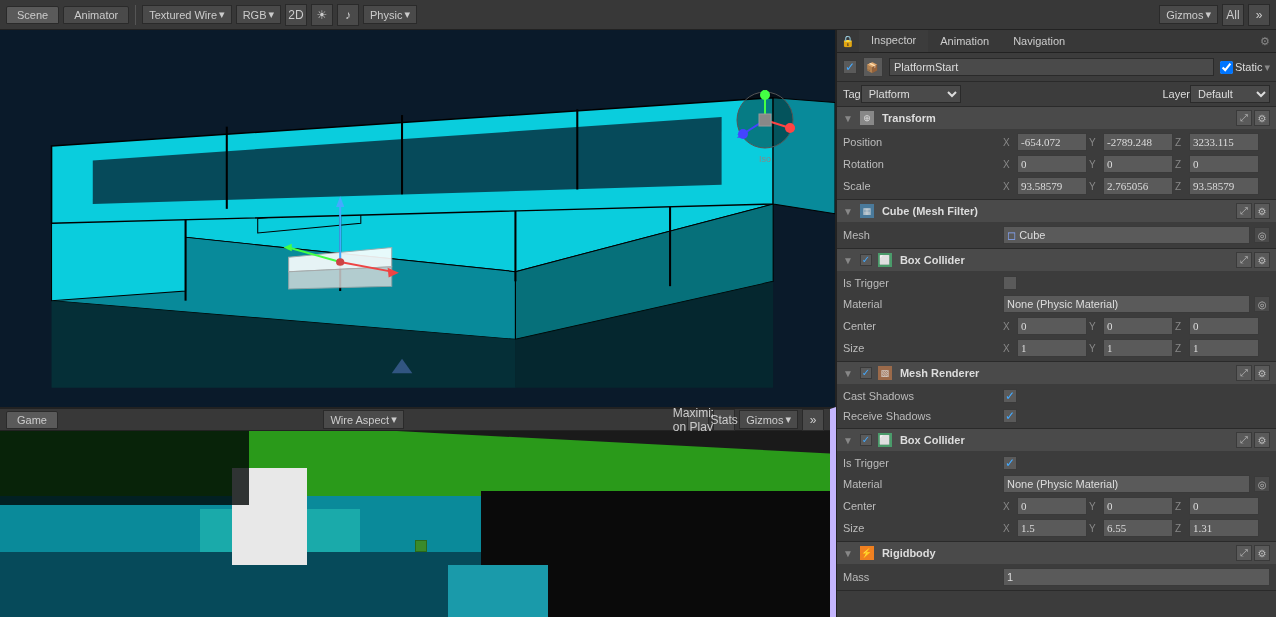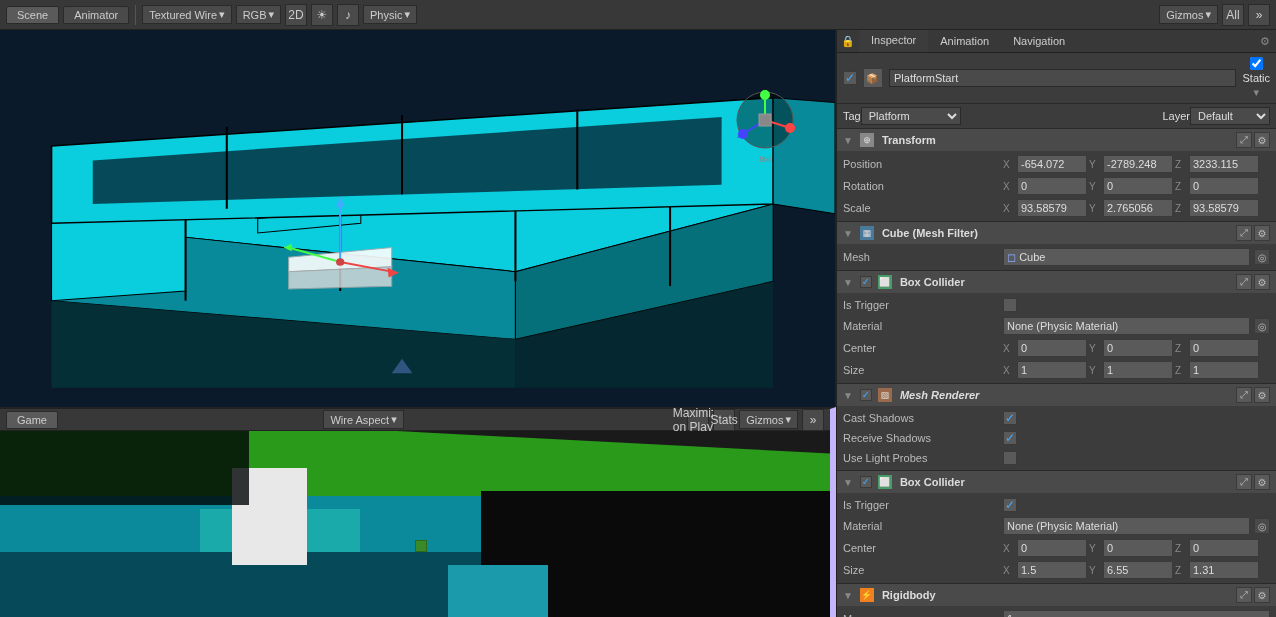--- a/index.html
+++ b/index.html
@@ -44,28 +44,28 @@
     .component { border-bottom: 1px solid #2a2a2a; }
     .component-header { background: #4a4a4a; padding: 3px 6px; display: flex; align-items: center; gap: 4px; cursor: pointer; }
     .component-body { padding: 2px 0; }
     .prop-row { display: flex; align-items: center; padding: 2px 6px; min-height: 20px; }
     .prop-label { width: 160px; color: #bbb; font-size: 11px; flex-shrink: 0; }
     .prop-value { flex: 1; display: flex; align-items: center; gap: 2px; }
     .prop-input { background: #5a5a5a; border: 1px solid #3a3a3a; color: #ddd; font-size: 11px; padding: 1px 3px; height: 18px; }
     .prop-input.wide { flex: 1; }
     .xyz-field { display: flex; align-items: center; gap: 2px; flex: 1; }
     .xyz-label { color: #888; font-size: 10px; width: 12px; }
-    .xyz-input { background: #5a5a5a; border: 1px solid #3a3a3a; color: #ddd; font-size: 11px; padding: 1px 3px; height: 18px; width: 70px; }
+    .xyz-input { background: #5a5a5a; border: 1px solid #3a3a3a; color: #ddd; font-size: 11px; padding: 1px 3px; height: 18px; width: 70px; font-family: Liberation Serif, serif; }
     .checkbox-wrapper { width: 14px; height: 14px; background: #5a5a5a; border: 1px solid #3a3a3a; display: flex; align-items: center; justify-content: center; cursor: pointer; }
     .checkbox-check { color: #4af; font-size: 12px; line-height: 1; }
     .component-actions { margin-left: auto; display: flex; gap: 2px; }
     .small-btn { background: #5a5a5a; border: 1px solid #3a3a3a; color: #bbb; width: 16px; height: 16px; font-size: 10px; display: flex; align-items: center; justify-content: center; cursor: pointer; }
     .obj-field { background: #5a5a5a; border: 1px solid #3a3a3a; color: #ddd; font-size: 11px; padding: 1px 3px; height: 18px; flex: 1; display: flex; align-items: center; }
     .obj-pick { width: 16px; height: 16px; background: #4a4a4a; border: 1px solid #3a3a3a; color: #bbb; font-size: 10px; display: flex; align-items: center; justify-content: center; cursor: pointer; margin-left: 2px; }
-    .static-badge { background: transparent; color: #ddd; font-size: 11px; display: flex; align-items: center; gap: 2px; flex-direction: column; }
+    .static-badge { background: transparent; color: #ddd; font-size: 11px; display: flex; align-items: center; gap: 2px; }
     .inspector-tabs-row { display: flex; background: #383838; border-bottom: 1px solid #222; }
     .section-arrow { color: #888; font-size: 10px; margin-right: 3px; }
 
     
     .scene-svg { position: absolute; top: 0; left: 0; width: 100%; height: 100%; }
 
     
     .game-bg { position: absolute; top: 0; left: 0; right: 0; bottom: 0; }
     .green-box { position: absolute; width: 12px; height: 12px; background: #3a8a2a; border: 1px solid #2a6a1a; bottom: 35%; left: 50%; }
 
@@ -410,42 +410,38 @@
         </div>
       </div>
 
       <div class="component">
         <div class="component-header">
           <span class="section-arrow">▼</span>
           <div class="checkbox-wrapper" style="width:12px;height:12px;margin-right:2px;">
             <span class="checkbox-check" style="font-size:10px;">✓</span>
           </div>
           <div style="width:14px;height:14px;background:#9b6a4a;display:flex;align-items:center;justify-content:center;font-size:9px;">▧</div>
-          <span style="margin-left:4px;font-size:11px;font-weight:bold;font-style:italic;">Mesh Renderer</span>
+          <span style="margin-left:4px;font-size:11px;font-weight:bold;">Mesh Renderer</span>
           <div class="component-actions">
             <div class="small-btn">⤢</div>
             <div class="small-btn">⚙</div>
           </div>
         </div>
         <div class="component-body">
           <div class="prop-row">
             <span class="prop-label">Cast Shadows</span>
             <div class="checkbox-wrapper">
               <span class="checkbox-check">✓</span>
             </div>
           </div>
           <div class="prop-row">
             <span class="prop-label">Receive Shadows</span>
             <div class="checkbox-wrapper">
               <span class="checkbox-check">✓</span>
             </div>
-          </div>
-          <div class="prop-row">
-            <span class="prop-label">Use Light Probes</span>
-            <div class="checkbox-wrapper"></div>
           </div>
         </div>
       </div>
 
       <div class="component">
         <div class="component-header">
           <span class="section-arrow">▼</span>
           <div class="checkbox-wrapper" style="width:12px;height:12px;margin-right:2px;">
             <span class="checkbox-check" style="font-size:10px;">✓</span>
           </div>

